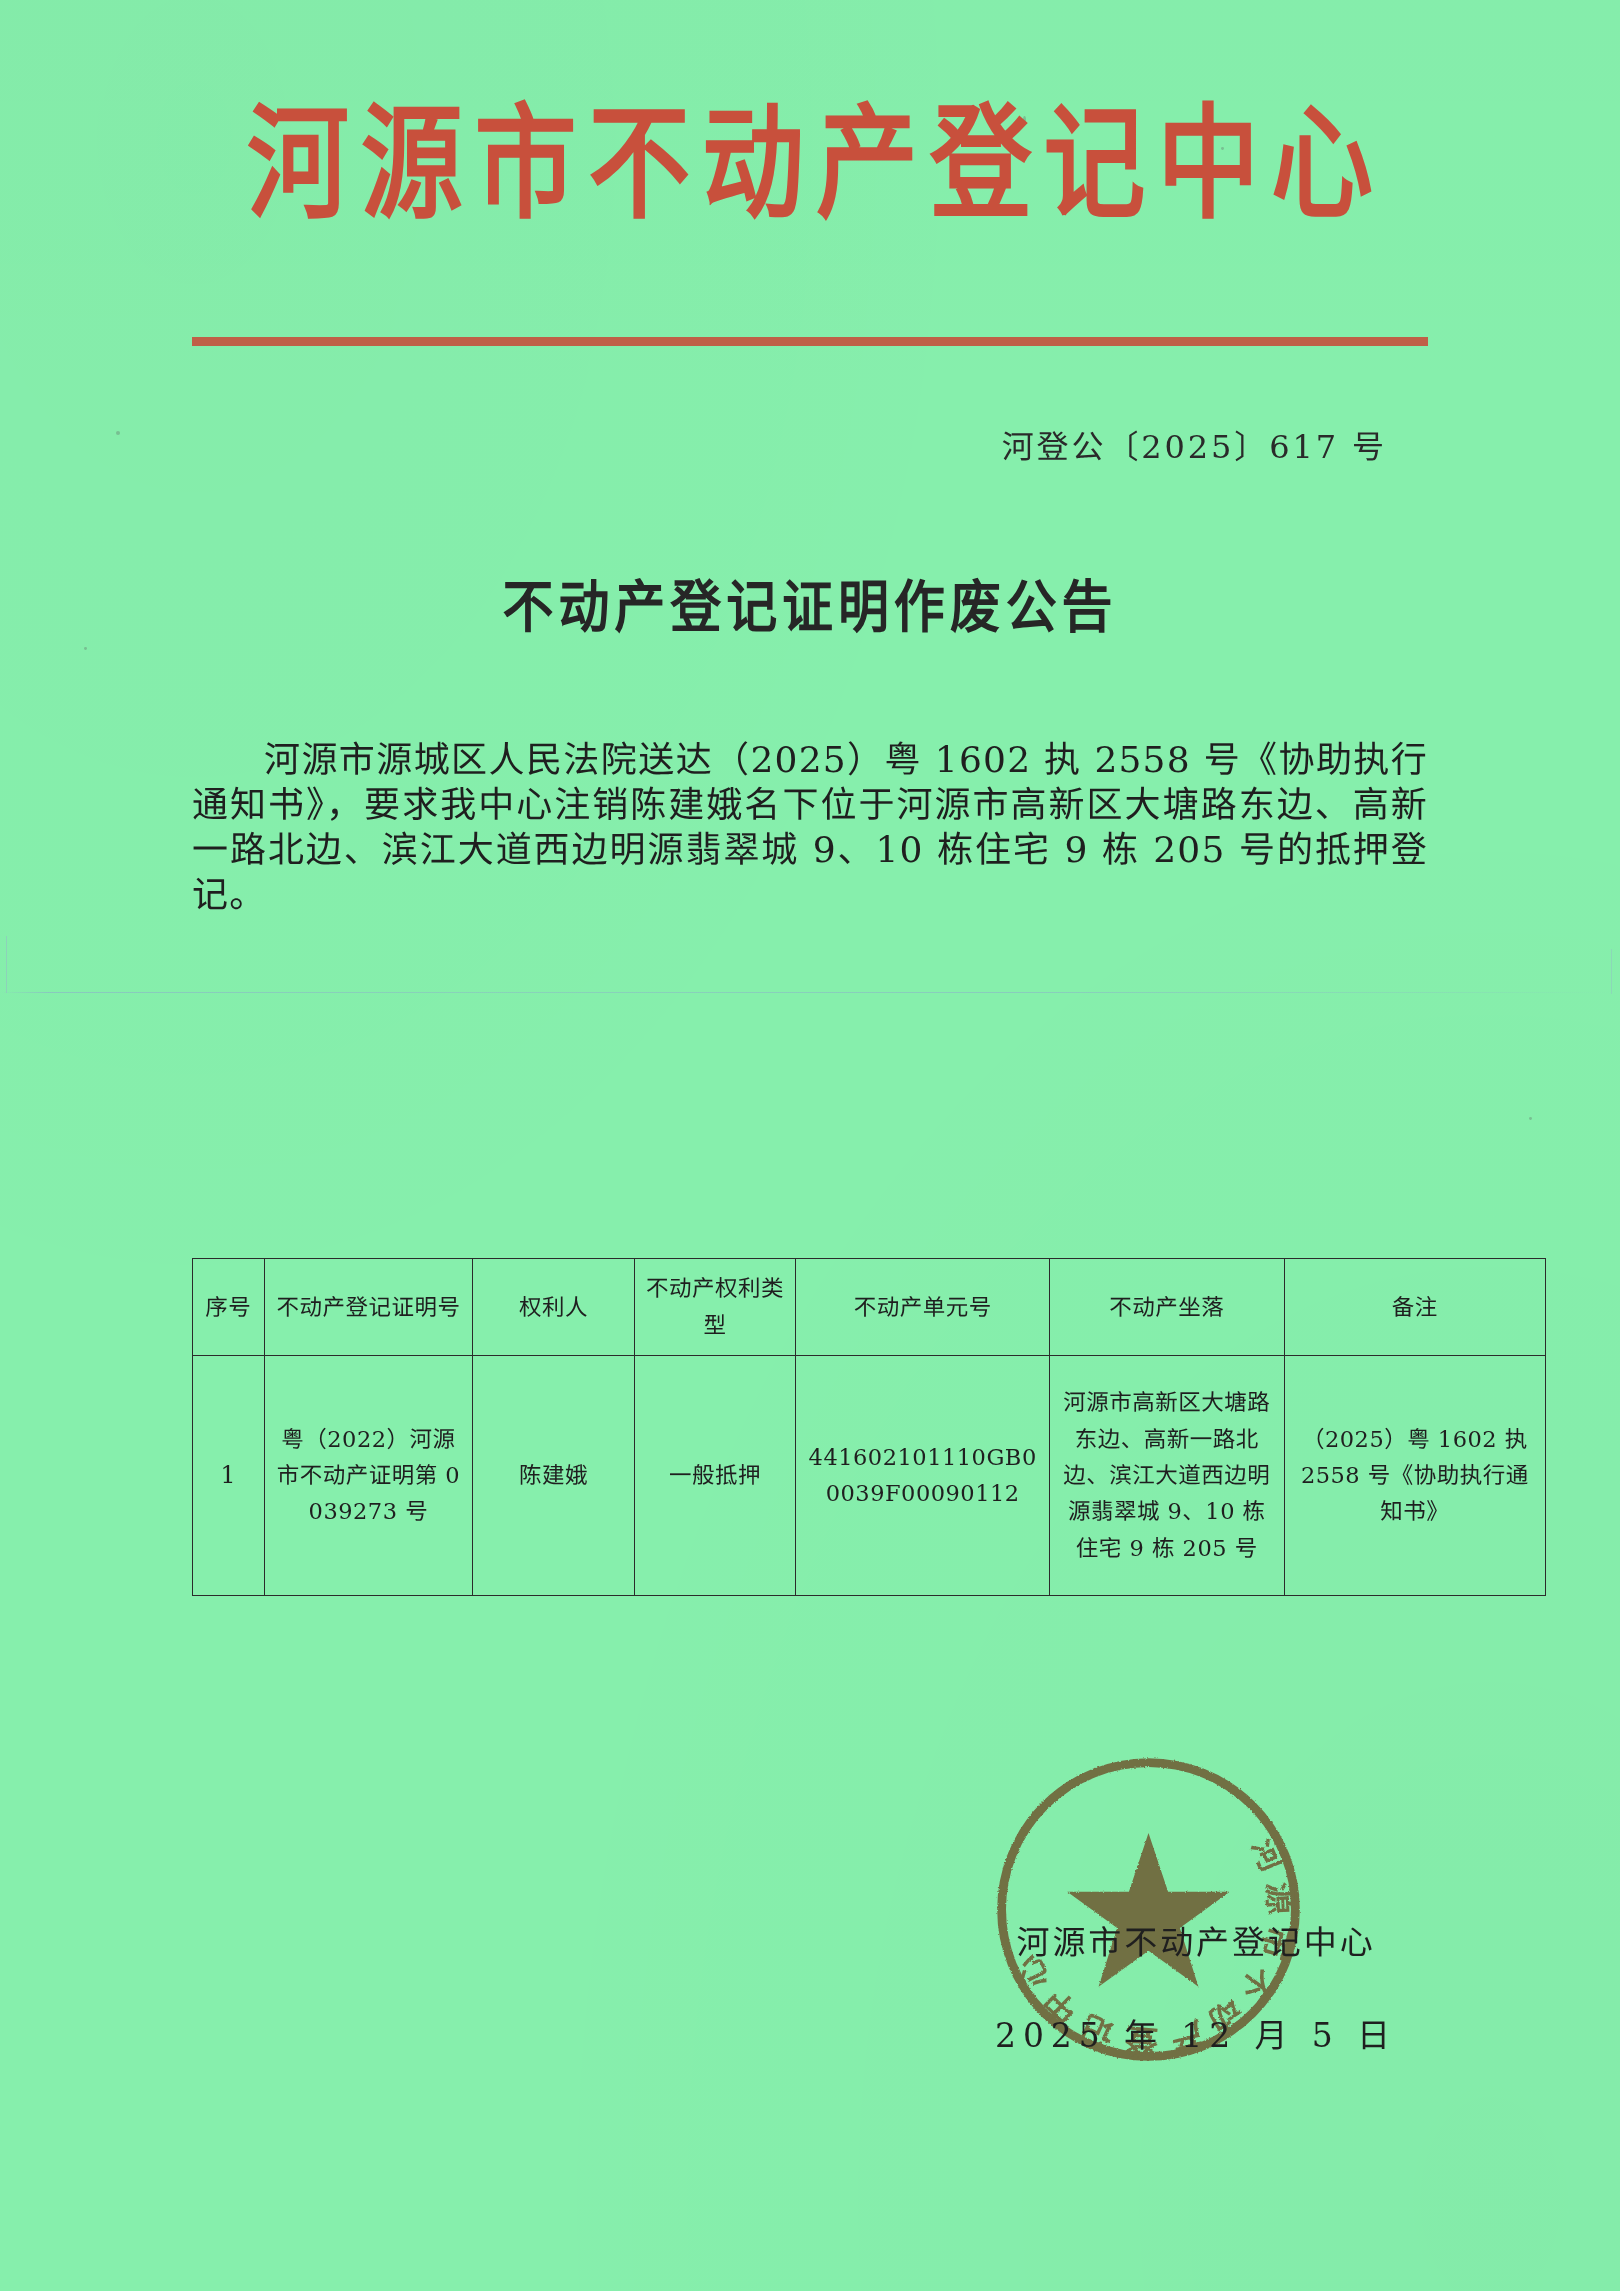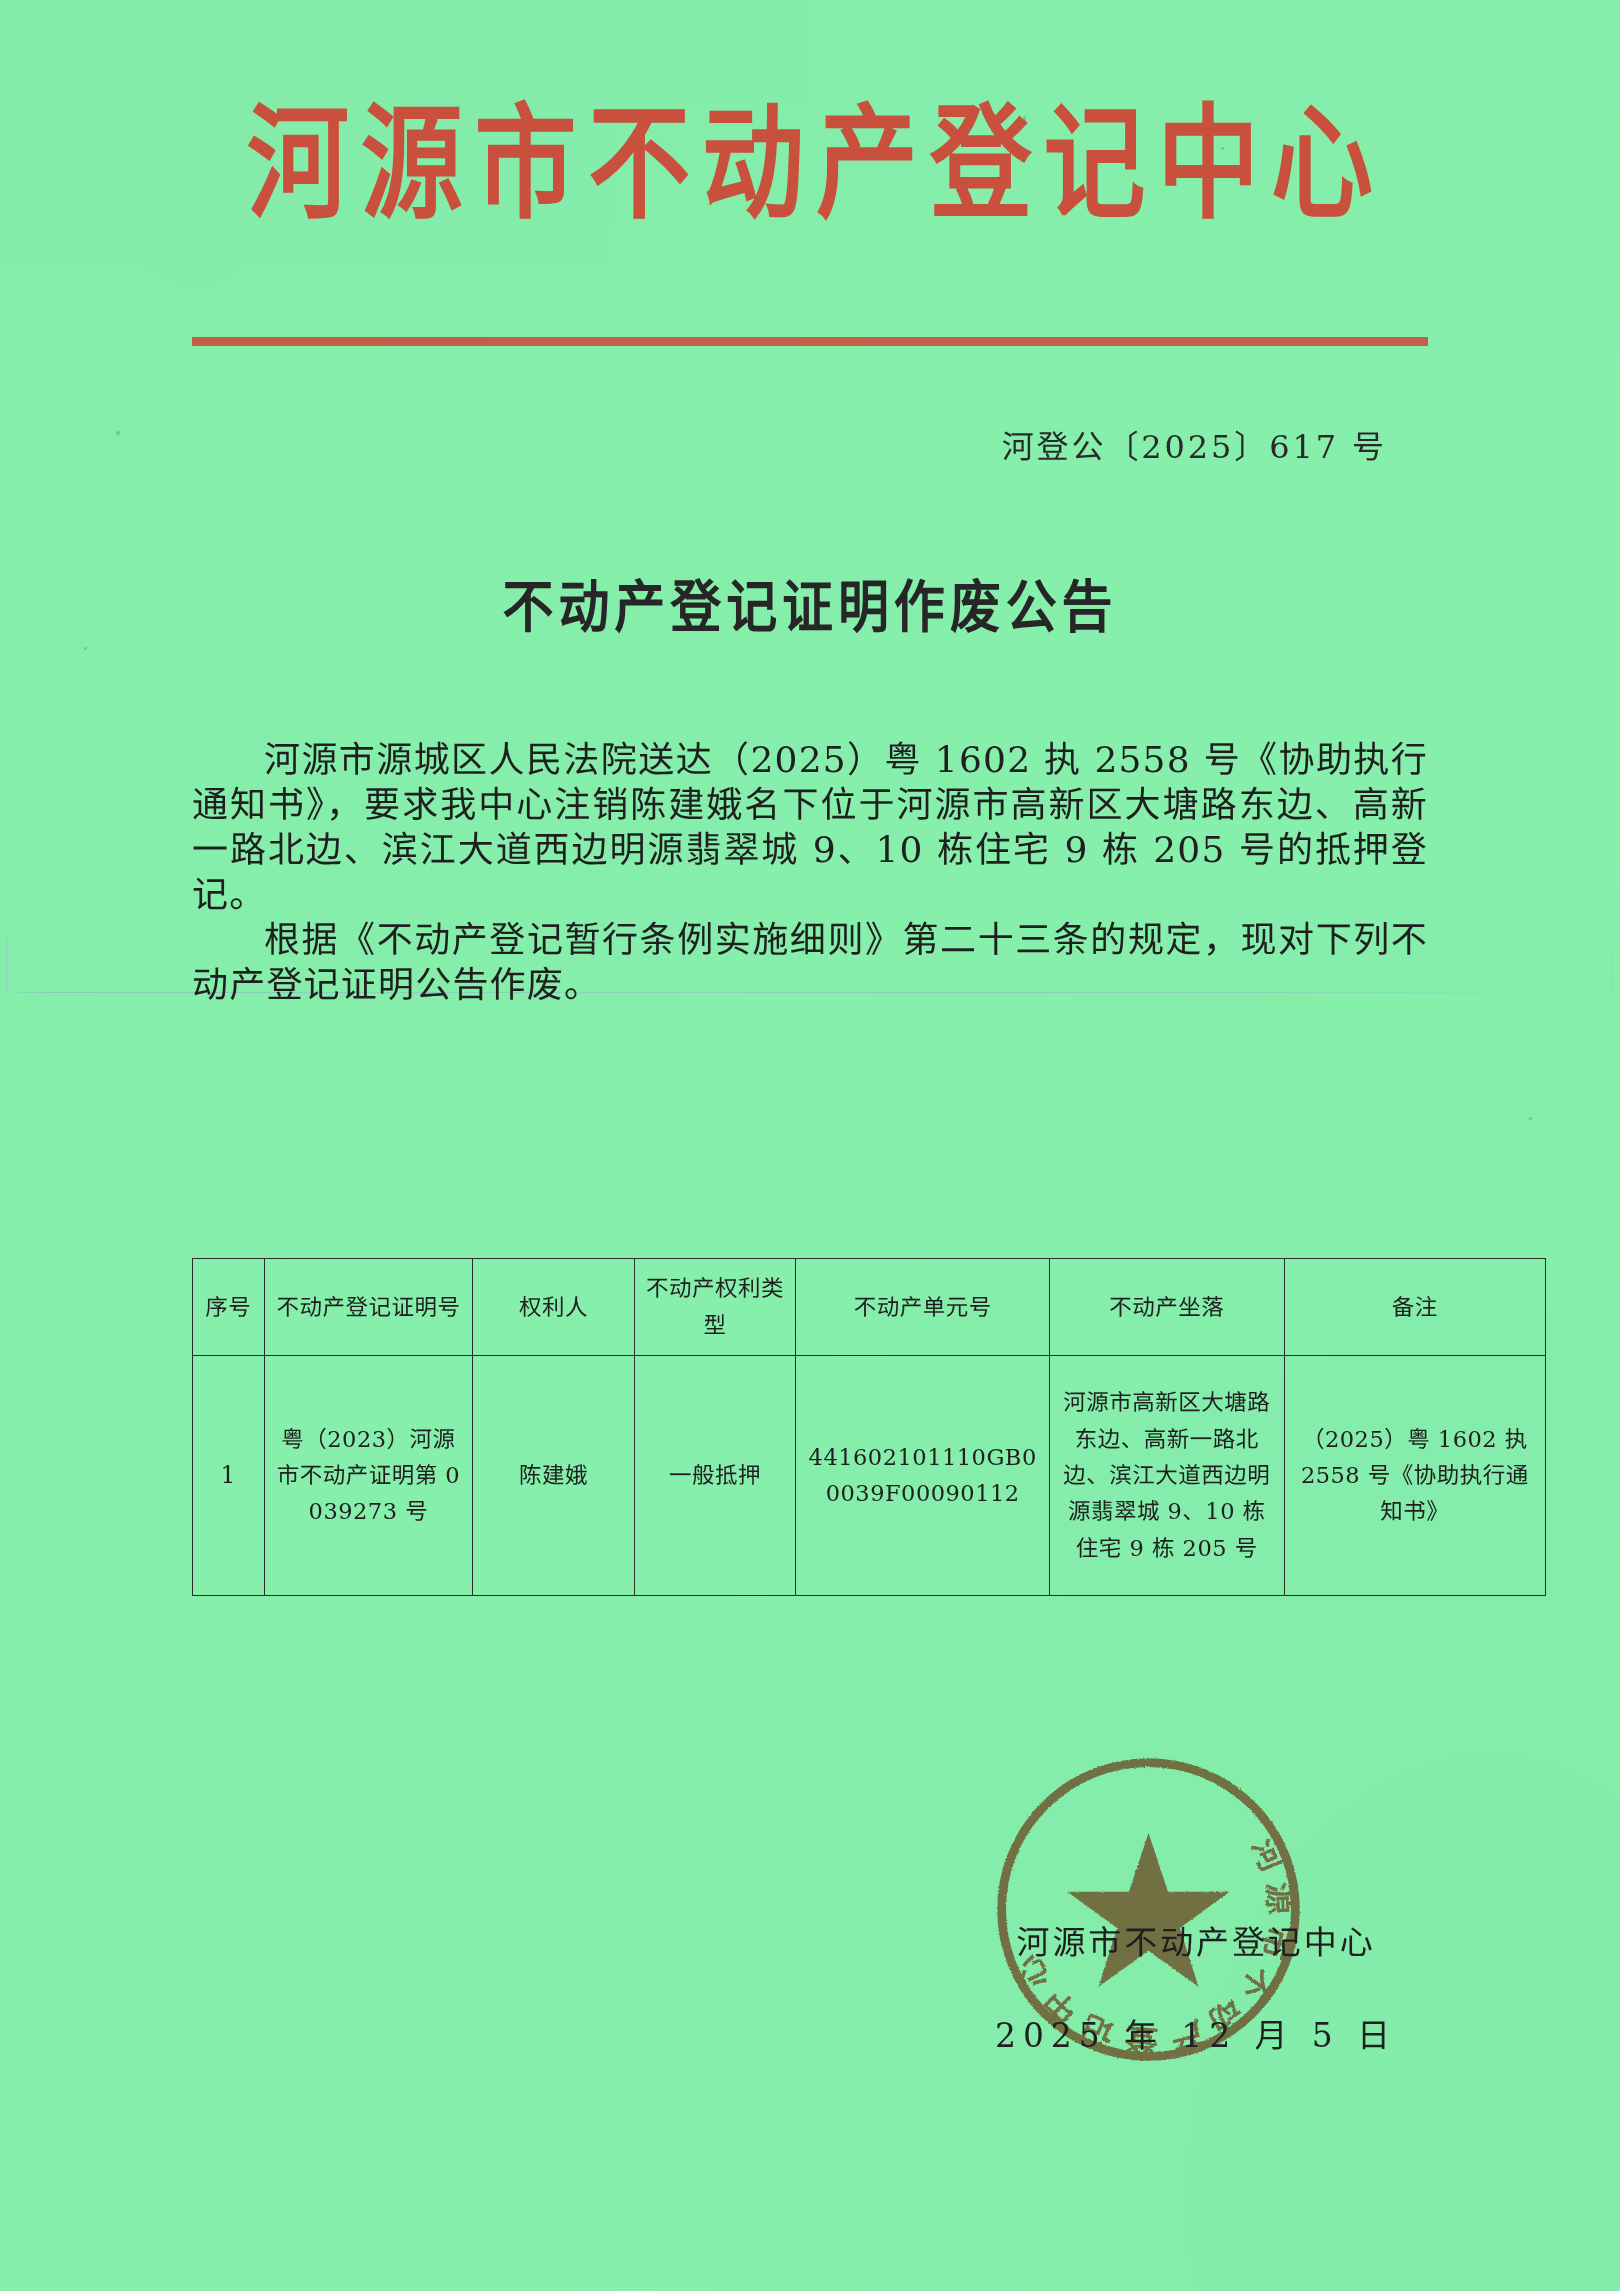--- a/index.html
+++ b/index.html
@@ -231,39 +231,38 @@
     <div class="masthead-title">河源市不动产登记中心</div>
   </div>
   <div class="masthead-rule"></div>
 
   <div class="doc-number">河登公〔2025〕617 号</div>
 
   <div class="doc-title">不动产登记证明作废公告</div>
 
   <div class="body-copy">
     <p>河源市源城区人民法院送达（2025）粤 1602 执 2558 号《协助执行通知书》，要求我中心注销陈建娥名下位于河源市高新区大塘路东边、高新一路北边、滨江大道西边明源翡翠城 9、10 栋住宅 9 栋 205 号的抵押登记。</p>
-    <p>根据《不动产登记暂行条例实施细则》第二十三条的规定，现对下列不动产登记证明公告作废。</p>
   </div>
 
   <table class="record-table">
     <thead>
       <tr>
         <th class="col-idx">序号</th>
         <th class="col-cert">不动产登记证明号</th>
         <th class="col-owner">权利人</th>
         <th class="col-type">不动产权利类型</th>
         <th class="col-unit">不动产单元号</th>
         <th class="col-loc">不动产坐落</th>
         <th class="col-note">备注</th>
       </tr>
     </thead>
     <tbody>
       <tr>
         <td class="cell-idx">1</td>
-        <td>粤（2023）河源市不动产证明第 0039273 号</td>
+        <td>粤（2022）河源市不动产证明第 0039273 号</td>
         <td>陈建娥</td>
         <td>一般抵押</td>
         <td class="cell-unit">441602101110GB00039F00090112</td>
         <td>河源市高新区大塘路东边、高新一路北边、滨江大道西边明源翡翠城 9、10 栋住宅 9 栋 205 号</td>
         <td>（2025）粤 1602 执 2558 号《协助执行通知书》</td>
       </tr>
     </tbody>
   </table>
 
   <div class="seal">

